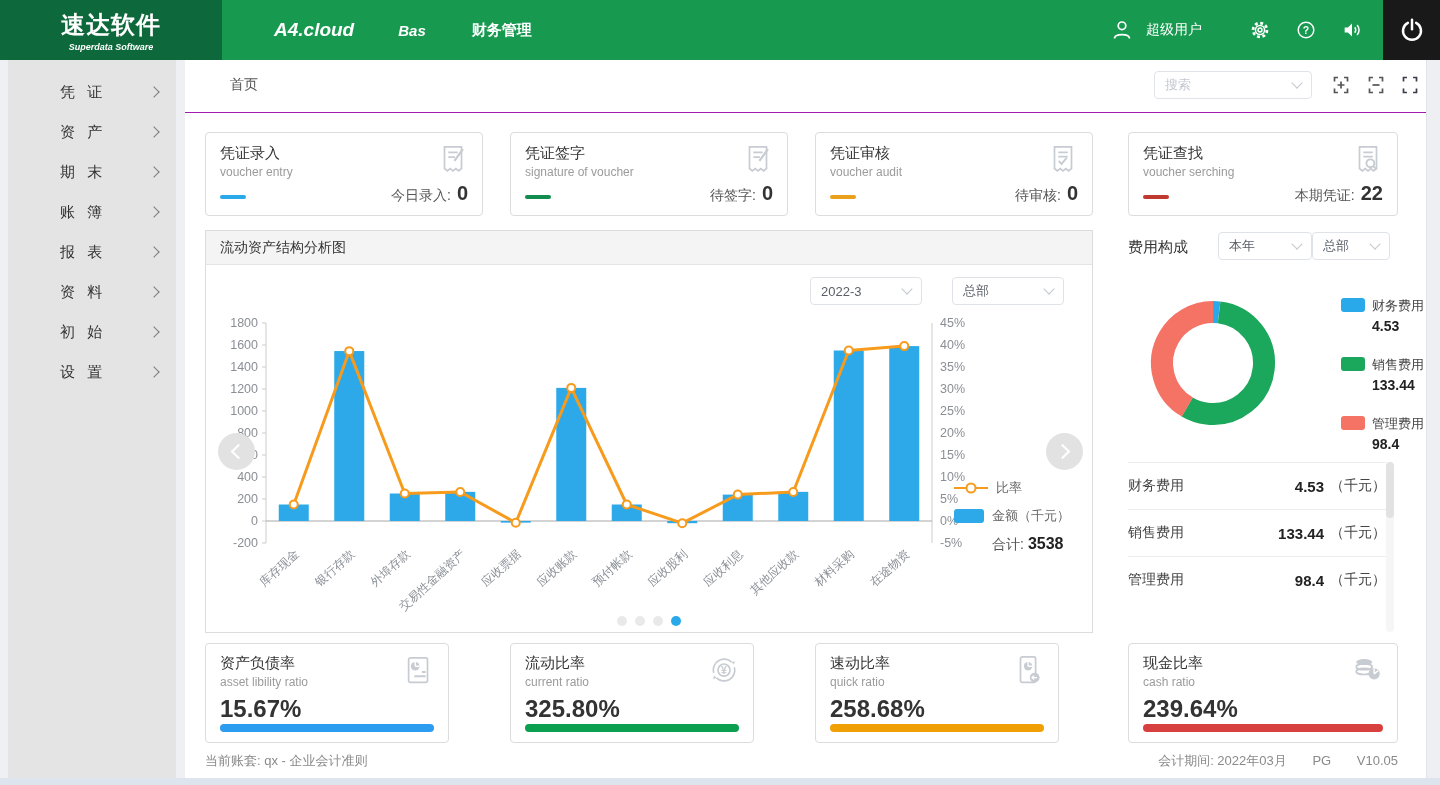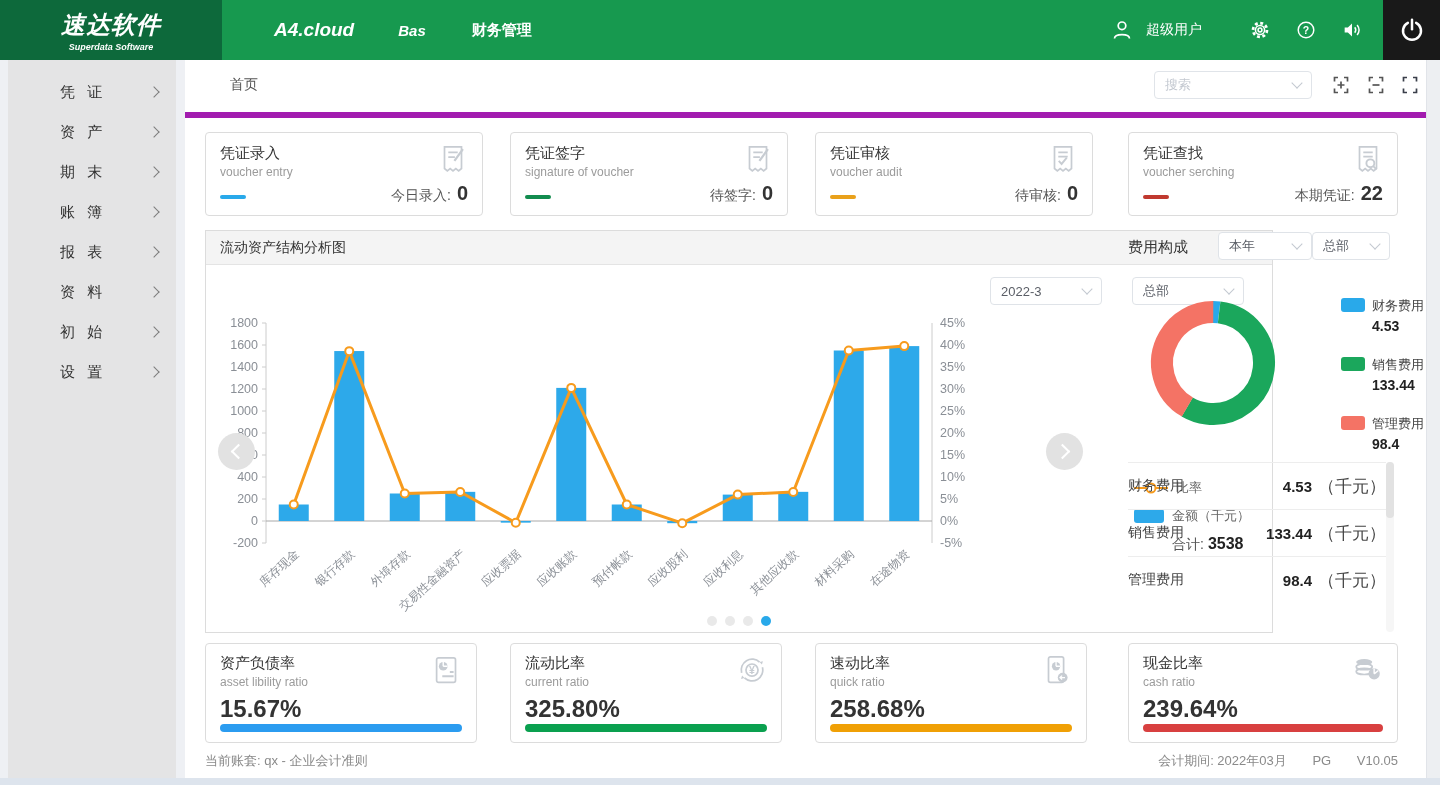--- a/index.html
+++ b/index.html
@@ -1,55 +1,55 @@
 <!DOCTYPE html>
 <html><head>
 <meta charset="utf-8">
 <style>
   html,body{margin:0;padding:0;}
   body{width:1440px;height:785px;position:relative;overflow:hidden;background:#eef0f4;
        font-family:"Liberation Sans","DejaVu Sans",sans-serif;color:#333;}
   
   .header{position:absolute;left:0;top:0;width:1440px;height:60px;background:#17994f;display:flex;align-items:center;}
   .logo{width:222px;height:60px;background:#0d693b;display:flex;flex-direction:column;align-items:center;justify-content:center;color:#fff;}
-  .logo-title{font-size:24px;font-weight:bold;font-style:italic;letter-spacing:1px;}
+  .logo-title{font-size:24px;font-weight:bold;letter-spacing:1px;}
   .logo-sub{font-size:9px;font-weight:bold;font-style:italic;margin-top:1px;}
   .hnav{display:flex;align-items:center;margin-left:52px;color:#fff;}
   .hnav .brand{font-size:19px;font-weight:bold;font-style:italic;}
   .hnav .bas{font-size:15px;font-weight:bold;font-style:italic;margin-left:44px;}
   .hnav .mod{font-size:15px;font-weight:bold;margin-left:46px;}
   .huser{position:absolute;right:76px;top:0;height:60px;display:flex;align-items:center;color:#fff;text-align:right;}
   .huser .uname{font-size:14px;margin:0 24px 0 12px;}
   .hicon{width:24px;height:24px;margin-left:22px;display:flex;align-items:center;justify-content:center;cursor:pointer;}
   .power{position:absolute;right:0;top:0;width:57px;height:60px;background:#191919;display:flex;align-items:center;justify-content:center;cursor:pointer;}
   
   .sidebar{position:absolute;left:8px;top:60px;width:168px;height:718px;background:#e4e4e5;padding-top:12px;box-sizing:border-box;}
   .side-item{height:40px;display:flex;align-items:center;padding:0 18px 0 52px;font-size:15px;color:#333;letter-spacing:4px;cursor:pointer;position:relative;}
   .side-item .chev-r{position:absolute;right:18px;width:7px;height:7px;border-right:1.5px solid #7d7d7d;border-top:1.5px solid #7d7d7d;transform:rotate(45deg);}
   
   .main{position:absolute;left:185px;top:60px;width:1242px;height:718px;background:#fff;overflow:hidden;}
   .rstrip{position:absolute;right:0;top:60px;width:13px;height:718px;background:#edeff2;border-left:1px solid #e1e4e9;}
   .bstrip{position:absolute;left:0;bottom:0;width:1440px;height:7px;background:#dde4ed;}
   
-  .tabbar{position:absolute;left:0;top:0;width:100%;height:52px;border-bottom:6px solid #a21caf;}
+  .tabbar{position:absolute;left:0;top:0;width:100%;height:52px;border-bottom:1px solid #a21caf;}
   .tab-home{position:absolute;left:45px;top:16px;font-size:14px;color:#555;cursor:pointer;}
   .searchbox{position:absolute;left:969px;top:11px;width:158px;height:28px;border:1px solid #e0e4e9;border-radius:4px;display:flex;align-items:center;padding:0 10px;box-sizing:border-box;cursor:pointer;}
   .searchbox .ph{font-size:13px;color:#c3c8d0;flex:1;}
   .chev{width:7px;height:7px;border-right:1.5px solid #c3c8d0;border-bottom:1.5px solid #c3c8d0;transform:rotate(45deg);margin-top:-4px;}
   .tb-ic{position:absolute;top:15px;width:20px;height:20px;cursor:pointer;}
   
   .stat-card{position:absolute;top:72px;width:278px;height:84px;border:1px solid #dcdcdc;border-radius:4px;background:#fff;box-sizing:border-box;padding:11px 14px;}
   .sc-title{font-size:15px;color:#333;}
   .sc-sub{font-size:12px;color:#9b9b9b;margin-top:2px;}
   .sc-dash{position:absolute;left:14px;bottom:16px;width:26px;height:4px;border-radius:2px;}
   .sc-stat{position:absolute;right:14px;bottom:10px;font-size:14px;color:#555;}
   .sc-stat b{font-size:20px;color:#333;margin-left:6px;}
   .sc-icon{position:absolute;right:12px;top:10px;}
   
-  .panel{position:absolute;left:20px;top:170px;width:1068px;height:403px;border:1px solid #dcdcdc;background:#fff;box-sizing:border-box;}
+  .panel{position:absolute;left:20px;top:170px;width:888px;height:403px;border:1px solid #dcdcdc;background:#fff;box-sizing:border-box;}
   .panel-h{height:33px;background:#f4f4f4;border-bottom:1px solid #e4e4e4;line-height:33px;padding-left:14px;font-size:14px;color:#333;}
   .sel{position:absolute;height:28px;border:1px solid #dfe3e8;border-radius:4px;display:flex;align-items:center;padding:0 10px;box-sizing:border-box;font-size:13px;color:#5a5e66;cursor:pointer;background:#fff;}
   .sel .lbl{flex:1;}
   #main-chart{position:absolute;left:0;top:80px;}
   .cl-legend{position:absolute;right:10px;top:248px;width:128px;font-size:13px;color:#666;}
   .cl-row{display:flex;align-items:center;margin-bottom:10px;}
   .cl-row .sw-bar{width:30px;height:14px;border-radius:3px;margin-right:8px;}
   .cl-total{padding-left:38px;font-size:14px;color:#555;}
   .cl-total b{font-size:16px;color:#222;margin-left:4px;}
   .nav-arrow{position:absolute;top:202px;width:37px;height:37px;border-radius:50%;background:#e2e2e2;display:flex;align-items:center;justify-content:center;cursor:pointer;}
@@ -63,25 +63,25 @@
   .exp-title{position:absolute;left:0;top:8px;font-size:15px;color:#333;}
   .exp-legend{position:absolute;left:213px;top:66px;width:60px;}
   .exp-li{margin-bottom:21px;}
   .exp-li .sq{display:inline-block;width:24px;height:14px;border-radius:3px;vertical-align:-2px;margin-right:7px;}
   .exp-li .nm{font-size:13px;color:#444;white-space:nowrap;}
   .exp-li .vl{font-size:14px;font-weight:bold;color:#222;margin:3px 0 0 31px;}
   .exp-list{position:absolute;left:0;top:232px;width:258px;}
   .exp-row{height:46px;border-top:1px solid #ededed;display:flex;align-items:center;}
   .exp-row .nm{font-size:14px;color:#444;flex:1;}
   .exp-row .vl{font-size:15px;font-weight:bold;color:#222;}
-  .exp-row .un{font-size:17px;color:#444;margin-left:6px;}
+  .exp-row .un{font-size:14px;color:#444;margin-left:6px;}
   .exp-sb{position:absolute;left:258px;top:232px;width:8px;height:170px;background:#f6f6f6;border-radius:4px;}
   .exp-sb .thumb{width:8px;height:56px;background:#e2e2e2;border-radius:4px;cursor:pointer;}
   
-  .ratio-card{position:absolute;top:583px;width:272px;height:100px;border:1px solid #dcdcdc;border-radius:4px;background:#fff;box-sizing:border-box;padding:10px 14px;}
+  .ratio-card{position:absolute;top:583px;width:244px;height:100px;border:1px solid #dcdcdc;border-radius:4px;background:#fff;box-sizing:border-box;padding:10px 14px;}
   .rc-num{font-size:24px;font-weight:bold;color:#333;margin-top:6px;}
   .rc-bar{position:absolute;left:14px;right:14px;bottom:10px;height:8px;border-radius:4px;}
   .rc-icon{position:absolute;right:12px;top:10px;}
   
   .footer{position:absolute;left:0;bottom:0;width:100%;height:40px;font-size:13px;color:#8a8a8a;}
   .f-left{position:absolute;left:20px;top:14px;}
   .f-right{position:absolute;right:29px;top:14px;}
   .f-right span{margin-left:22px;}
   svg{display:block;}
 </style>

